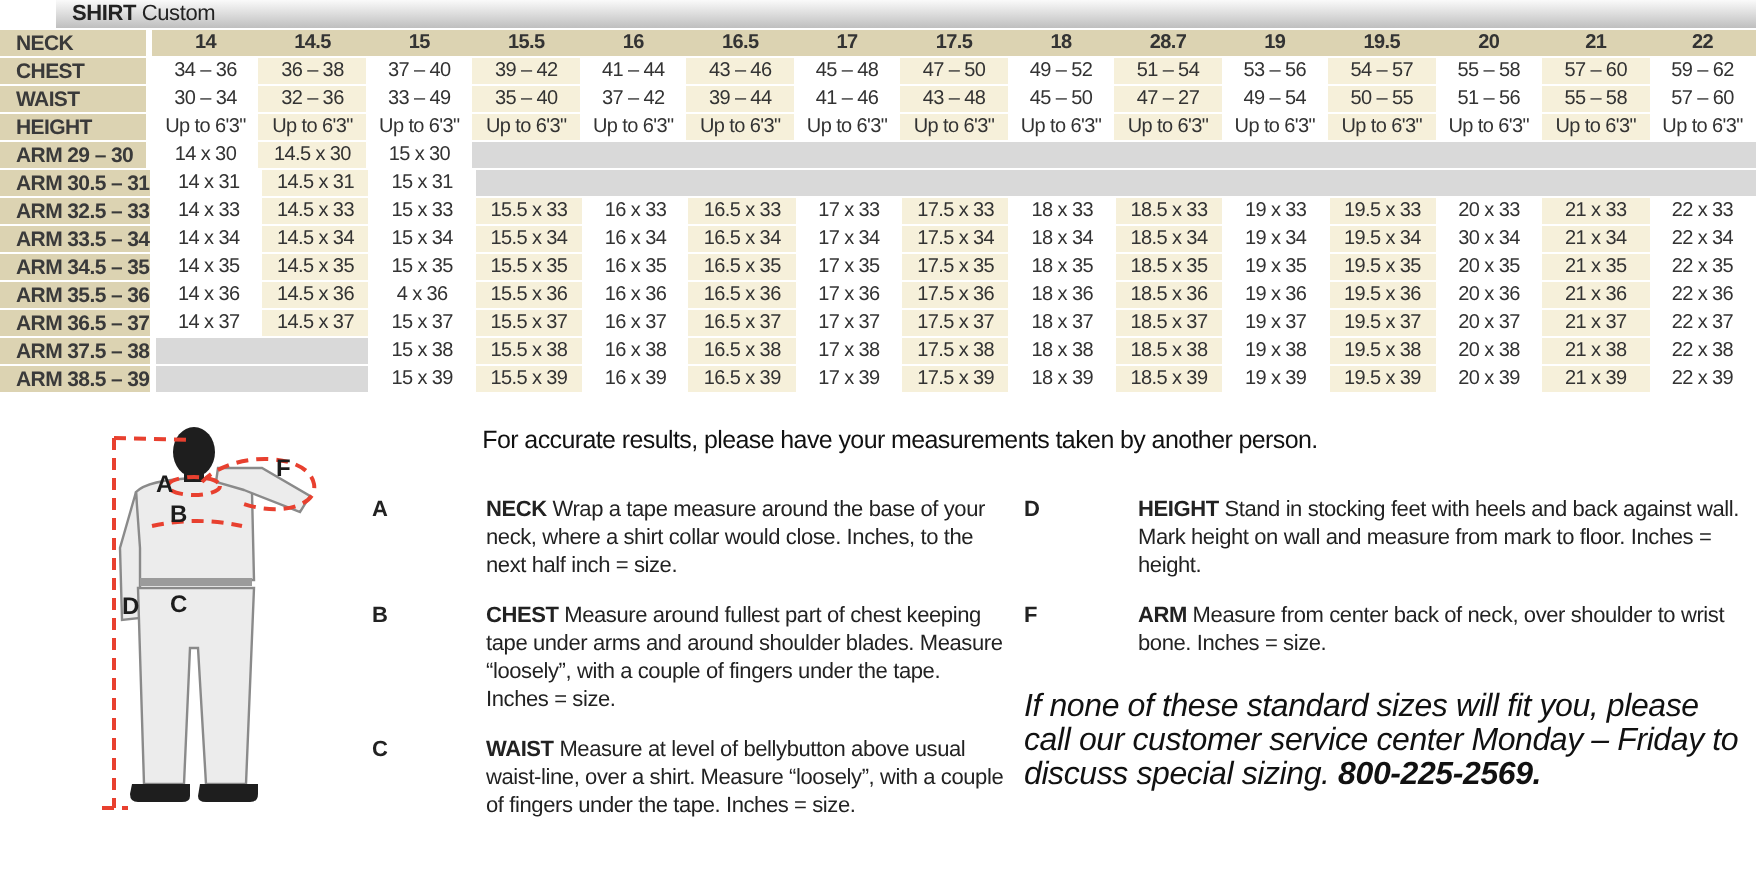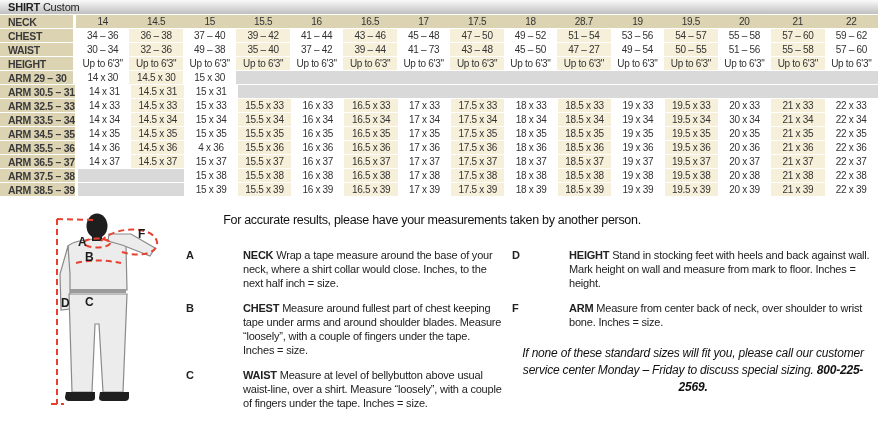--- a/index.html
+++ b/index.html
@@ -1,46 +1,46 @@
 <!DOCTYPE html>
 <html><head>
 <meta charset="utf-8">
 <style>
   html,body{margin:0;padding:0;background:#fff;}
   body{width:880px;height:445px;font-family:"Liberation Sans",sans-serif;color:#2b2b2b;overflow:hidden;}
 
   
   .size-table{width:880px;box-sizing:border-box;padding-right:2px;}
   .table-title{height:14px;line-height:14px;font-size:11px;padding-left:8px;
-    background:linear-gradient(#fafafa,#bfbfbf);letter-spacing:-0.2px;color:#222;}
+    background:linear-gradient(#fafafa,#bfbfbf);letter-spacing:-0.2px;color:#222;margin-left:28px;}
   .table-title .brand{font-weight:bold;}
   .trow{display:flex;height:13px;margin-top:1px;}
   .cell{flex:1;display:flex;align-items:center;justify-content:center;
     font-size:10px;letter-spacing:-0.3px;white-space:nowrap;color:#333;}
   .cell.label{flex:0 0 65px;justify-content:flex-start;padding-left:8px;
     border-right:3px solid #fff;font-size:10.5px;font-weight:bold;color:#3a3a3a;}
   .tan{background:#dcd3b2;}
-  .bold{font-weight:normal;}
+  .bold{font-weight:bold;}
   .white{background:#ffffff;}
   .cream{background:#f6f0da;}
   .empty{background:#d9d9d9;}
 
   
   .bottom{position:relative;height:221px;}
   .figure-wrap{position:absolute;left:4px;top:16px;width:172px;height:206px;}
-  .center-note{position:absolute;left:82px;top:16px;width:700px;text-align:center;
+  .center-note{position:absolute;left:100px;top:16px;width:700px;text-align:center;
     font-size:12.5px;line-height:16px;letter-spacing:-0.3px;color:#111;}
   .col{position:absolute;top:52px;font-size:11px;line-height:14px;letter-spacing:-0.2px;color:#222;}
   .col-left{left:186px;width:318px;}
   .col-right{left:512px;width:362px;}
   .instr{display:flex;margin-bottom:11px;}
   .instr .letter{flex:0 0 17px;font-weight:bold;}
   .instr .body{flex:1;margin-left:40px;}
   .instr .body b{font-weight:bold;}
-  .special-note{margin-top:16px;font-size:12px;line-height:17px;font-style:italic;color:#111;text-align:center;}
+  .special-note{margin-top:16px;font-size:16px;line-height:17px;font-style:italic;color:#111;}
   .special-note b{font-weight:bold;}
 </style>
 </head>
 <body>
 
 <div class="size-table">
   <div class="table-title">
     <span class="brand">SHIRT</span>
     <span>Custom</span>
   </div>
@@ -78,25 +78,25 @@
         <div class="cell white">53 – 56</div>
         <div class="cell cream">54 – 57</div>
         <div class="cell white">55 – 58</div>
         <div class="cell cream">57 – 60</div>
         <div class="cell white">59 – 62</div>
       </div>
       <div class="trow">
         <div class="cell label tan">WAIST</div>
         <div class="cell white">30 – 34</div>
         <div class="cell cream">32 – 36</div>
-        <div class="cell white">49 – 38</div>
+        <div class="cell white">33 – 49</div>
         <div class="cell cream">35 – 40</div>
         <div class="cell white">37 – 42</div>
         <div class="cell cream">39 – 44</div>
-        <div class="cell white">41 – 73</div>
+        <div class="cell white">41 – 46</div>
         <div class="cell cream">43 – 48</div>
         <div class="cell white">45 – 50</div>
         <div class="cell cream">47 – 27</div>
         <div class="cell white">49 – 54</div>
         <div class="cell cream">50 – 55</div>
         <div class="cell white">51 – 56</div>
         <div class="cell cream">55 – 58</div>
         <div class="cell white">57 – 60</div>
       </div>
       <div class="trow">

